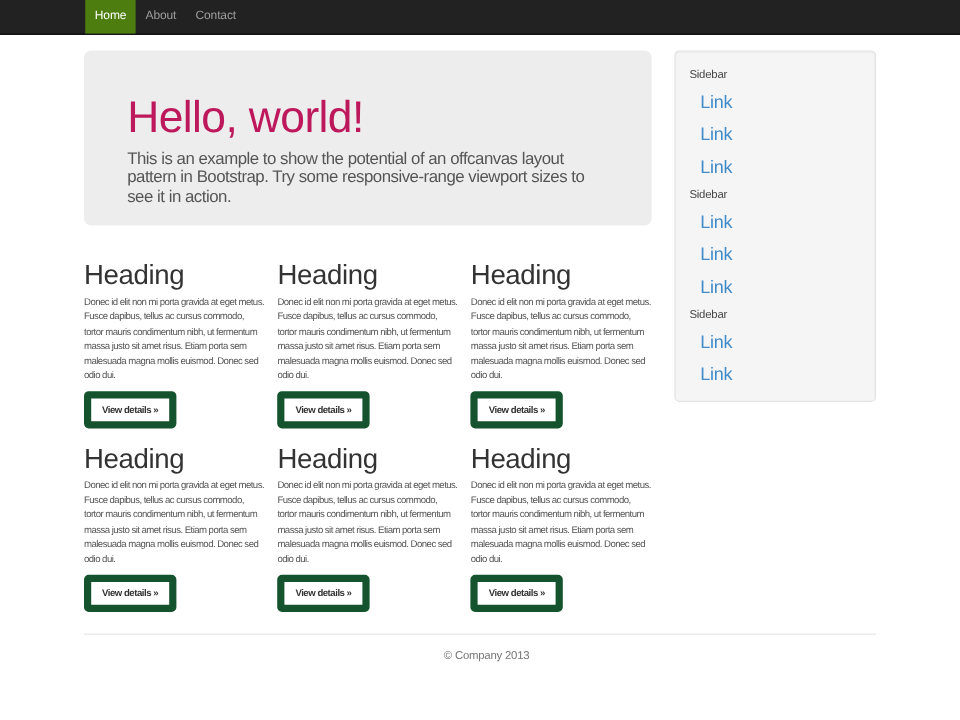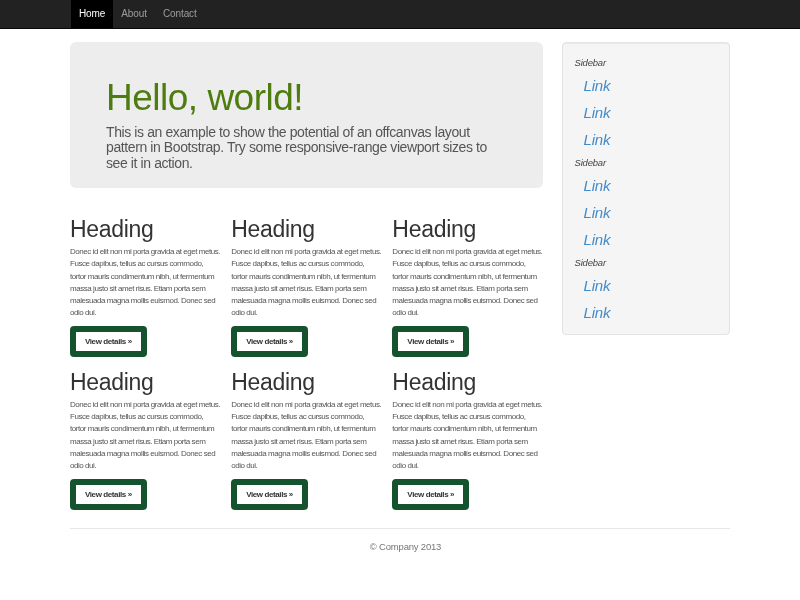--- a/index.html
+++ b/index.html
@@ -36,21 +36,21 @@
   .navlist { display: flex; margin-left: 1px; }
   .nav-item {
     color: #9d9d9d;
     font-size: 10px;
     line-height: 28px;
     padding: 0 8px;
     letter-spacing: -0.1px;
     cursor: pointer;
     white-space: nowrap;
   }
-  .nav-item.active { background: #000000; color: #ffffff; text-align: right; }
+  .nav-item.active { background: #4d7c0f; color: #ffffff; text-align: right; }
 
   
   .page {
     width: 660px;
     margin: 13px auto 0;
   }
   .page-row { display: flex; align-items: flex-start; }
   .main { width: 488px; }
 
   
@@ -59,21 +59,21 @@
     border-radius: 6px;
     height: 146px;
     padding: 36px 36px 0 36px;
     margin-bottom: 28px;
     overflow: hidden;
   }
   .jumbotron h1 {
     font-size: 37px;
     font-weight: 500;
     line-height: 1.1;
-    color: #4d7c0f;
+    color: #be185d;
     letter-spacing: -0.5px;
   }
   .jumbotron p {
     margin-top: 6px;
     font-size: 14px;
     line-height: 15.5px;
     letter-spacing: -0.4px;
     color: #555;
     max-width: 392px;
   }
@@ -105,21 +105,21 @@
     padding: 5px 9px;
     font-size: 8px;
     font-weight: bold;
     letter-spacing: -0.4px;
     color: #333;
     cursor: pointer;
     white-space: nowrap;
   }
 
   
-  .sidebar { width: 174px; margin-left: 19px; font-style: italic; }
+  .sidebar { width: 174px; margin-left: 19px; }
   .well {
     background: #f5f5f5;
     border: 1px solid #e3e3e3;
     border-radius: 4px;
     box-shadow: inset 0 1px 1px rgba(0,0,0,0.05);
     padding: 10px 12px 8px;
   }
   .sb-title {
     font-size: 9.5px;
     color: #444;

